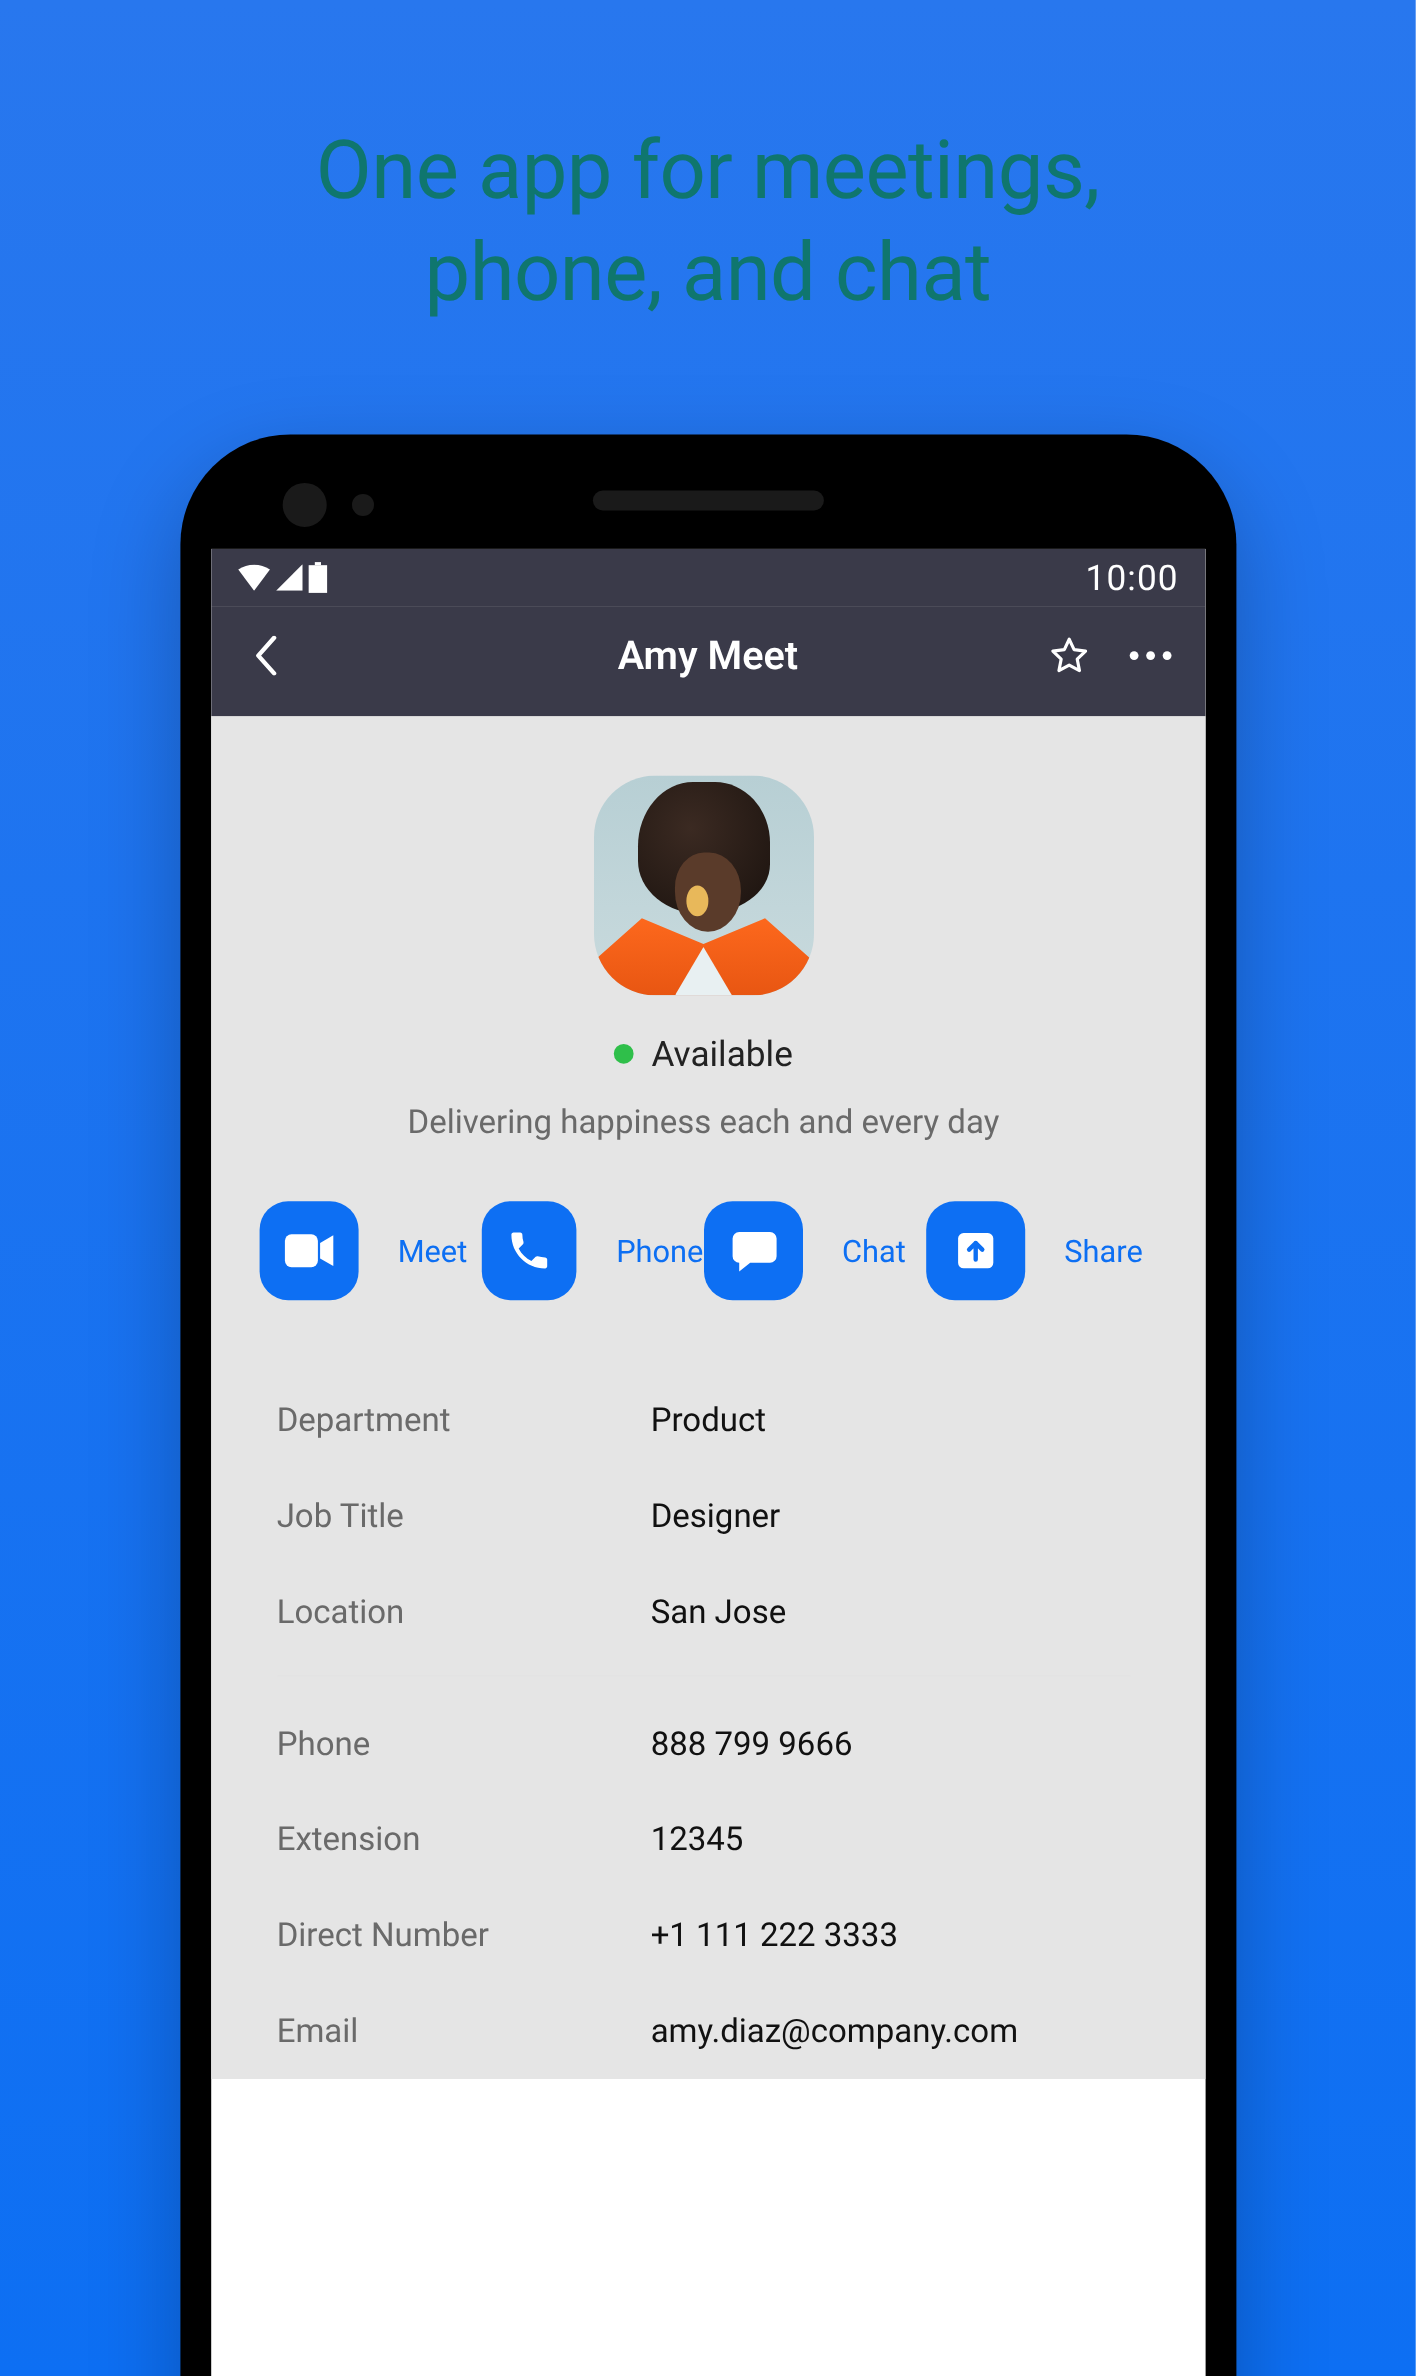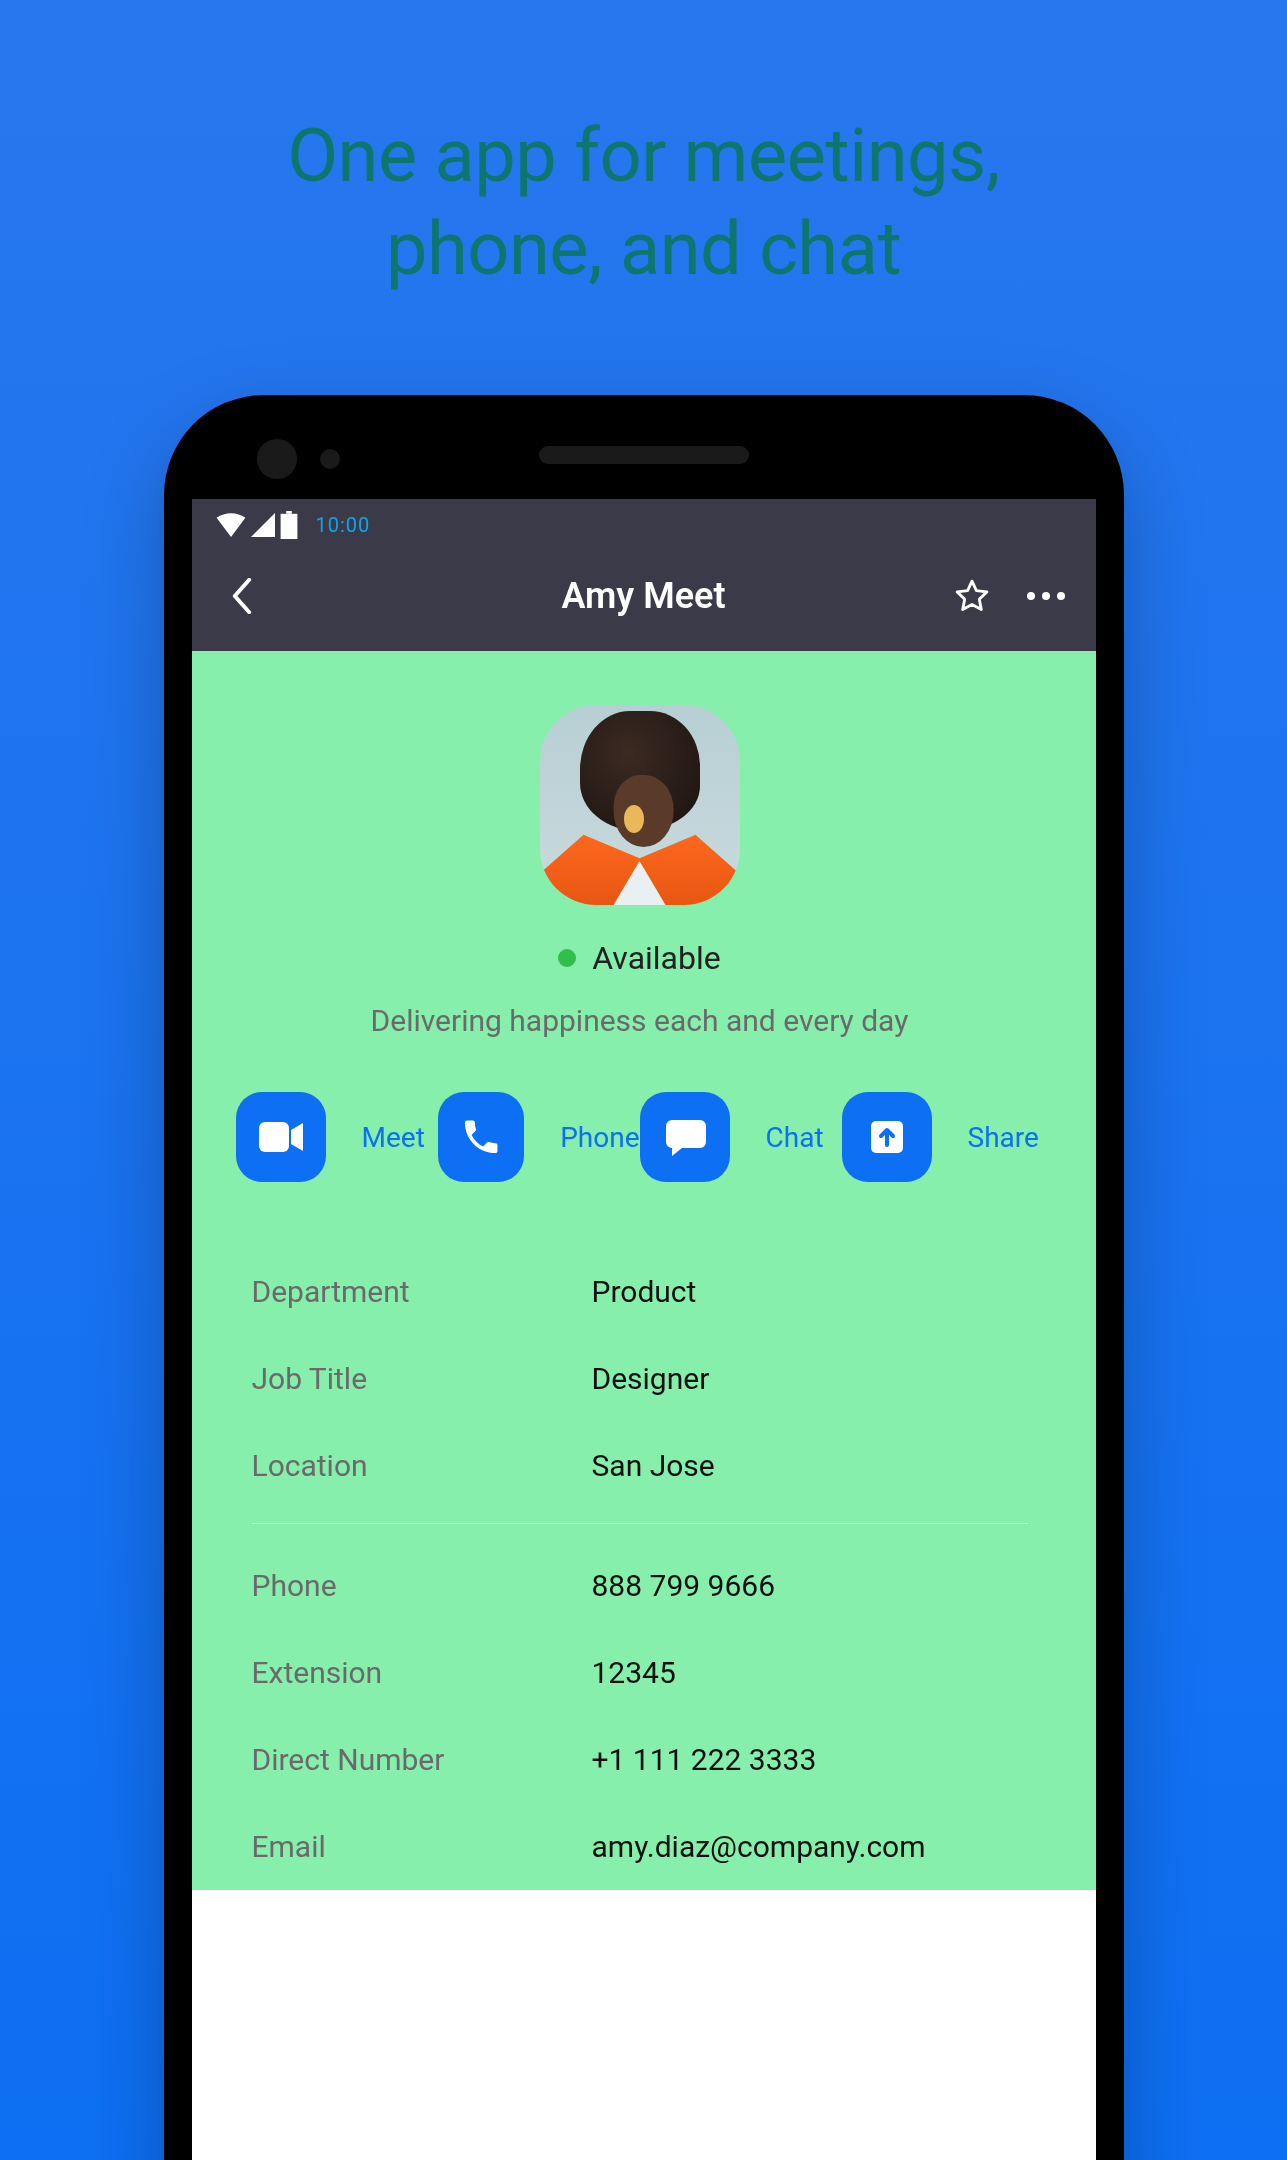--- a/index.html
+++ b/index.html
@@ -70,25 +70,25 @@
     border-radius: 0;
     margin-top: 14px;
     overflow: hidden;
     height: 1760px;
   }
   .status-bar {
     background: #3a3a49;
     height: 52px;
     display: flex;
     align-items: center;
-    justify-content: flex-start;
+    justify-content: space-between;
     padding: 0 24px;
     gap: 10px;
-    color: #0ea5e9;
-    font-size: 20px;
+    color: #ffffff;
+    font-size: 32px;
   }
   .status-icons { display: flex; align-items: center; gap: 4px; }
   .status-time { margin-left: 8px; font-weight: 400; letter-spacing: 1px; }
   .wifi-svg, .cell-svg, .batt-svg { display: block; }
   .app-bar {
     background: #3a3a49;
     height: 100px;
     display: flex;
     align-items: center;
     padding: 0 28px 10px 28px;
@@ -106,21 +106,21 @@
   }
   .app-actions {
     margin-left: auto;
     display: flex;
     align-items: center;
     gap: 30px;
   }
   .star-btn, .more-btn { width: 44px; height: 44px; display: flex; align-items: center; justify-content: center; }
 
   .profile-area {
-    background: #86efac;
+    background: #e5e5e5;
     padding: 54px 44px 0 36px;
   }
   .avatar-wrap { display: flex; justify-content: center; }
   .avatar {
     width: 200px;
     height: 200px;
     border-radius: 56px;
     overflow: hidden;
     position: relative;
   }

